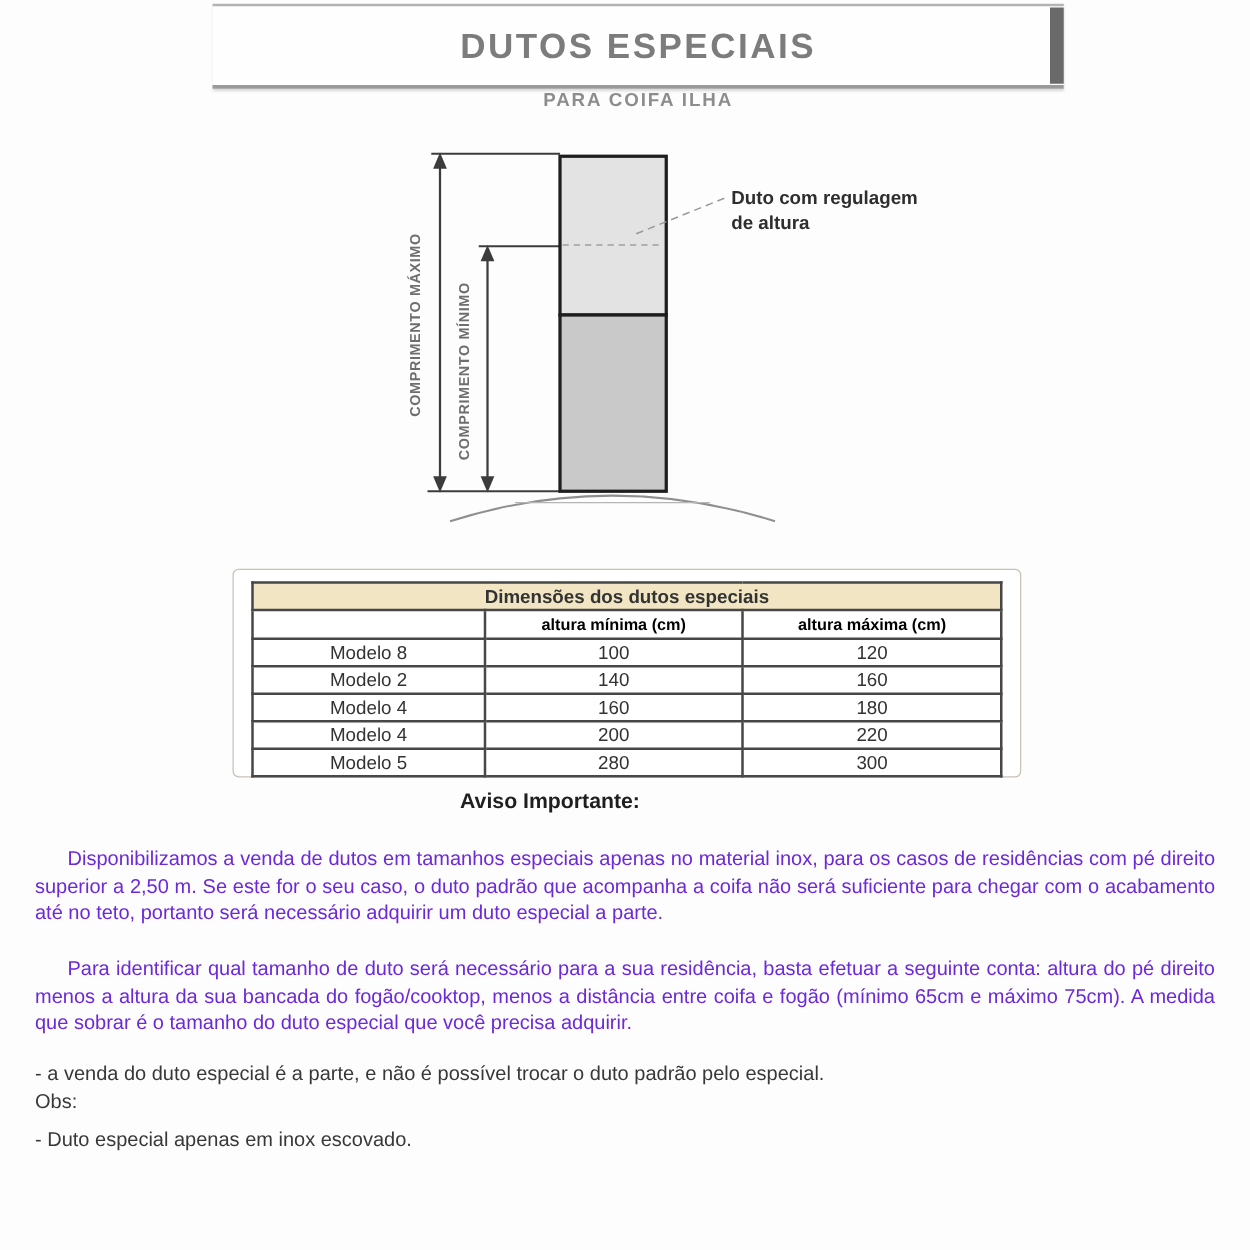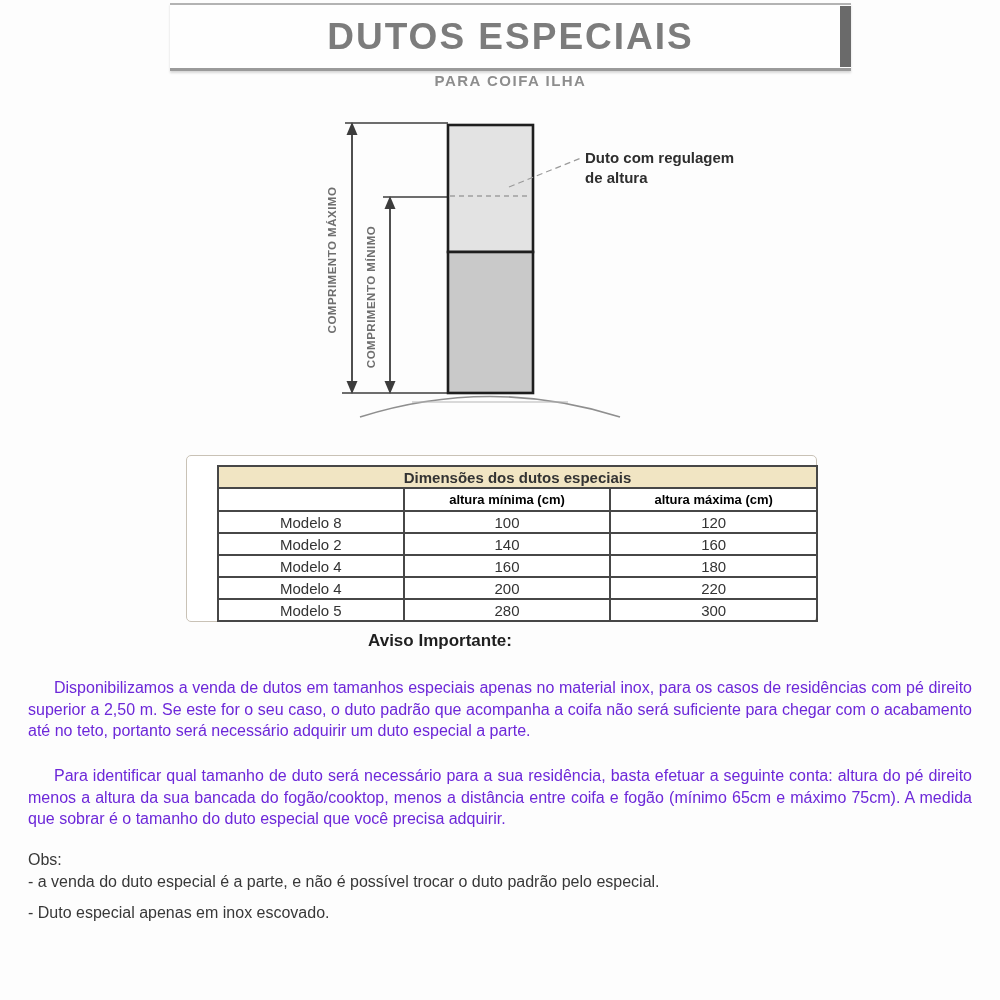--- a/index.html
+++ b/index.html
@@ -15,38 +15,38 @@
     background:#fefefe;
     border-top:2px solid #b3b3b3;
     border-bottom:3px solid #9a9a9a;
     box-shadow:0 2px 2px rgba(150,150,150,.35);
   }
   .band-bar{
     position:absolute;right:0;top:1px;width:11px;height:61px;background:#6a6a6a;
   }
   .band-title{
     position:absolute;left:0;top:0;width:100%;height:63px;line-height:63px;
-    text-align:center;font-size:37px;font-weight:bold;color:#7c7c7c;
+    text-align:center;font-size:28px;font-weight:bold;color:#7c7c7c;
     letter-spacing:2px;
   }
   .subtitle{
     position:absolute;left:170px;top:72px;width:681px;text-align:center;
     font-size:15px;font-weight:bold;color:#8d8d8d;letter-spacing:1.5px;
   }
   
   .diagram{position:absolute;left:300px;top:110px;}
   .dim-label{font-size:11.5px;font-weight:bold;fill:#6e6e6e;letter-spacing:.5px;}
   .callout{font-size:15px;font-weight:bold;fill:#2e2e2e;}
   
   .table-panel{
     position:absolute;left:186px;top:455px;width:629px;height:165px;
     background:#fff;border:1px solid #c9c2b6;border-radius:5px;
   }
   table.dims{
-    position:absolute;left:30px;top:9px;width:601px;
+    position:absolute;left:14px;top:9px;width:601px;
     border-collapse:collapse;table-layout:fixed;
   }
   table.dims td{
     border:2px solid #474747;text-align:center;vertical-align:middle;
     padding:0;height:20px;font-size:15px;color:#333;
   }
   td.t-title{
     background:#f1e5c3;font-weight:bold;font-size:16.5px;color:#222;height:23px;
   }
   tr.head td{font-weight:bold;font-size:13px;color:#000000;height:21px;}
@@ -149,16 +149,16 @@
       </tr>
     </tbody>
   </table>
 </div>
 
 <div class="aviso">Aviso Importante:</div>
 <p class="para p1">Disponibilizamos a venda de dutos em tamanhos especiais apenas no material inox, para os casos de residências com pé direito superior a 2,50 m. Se este for o seu caso, o duto padrão que acompanha a coifa não será suficiente para chegar com o acabamento até no teto, portanto será necessário adquirir um duto especial a parte.</p>
 <p class="para p2">Para identificar qual tamanho de duto será necessário para a sua residência, basta efetuar a seguinte conta: altura do pé direito menos a altura da sua bancada do fogão/cooktop, menos a distância entre coifa e fogão (mínimo 65cm e máximo 75cm). A medida que sobrar é o tamanho do duto especial que você precisa adquirir.</p>
 
 <div class="obs">
+  <div>- a venda do duto especial é a parte, e não é possível trocar o duto padrão pelo especial.</div>
   <div>Obs:</div>
-  <div>- a venda do duto especial é a parte, e não é possível trocar o duto padrão pelo especial.</div>
   <div class="obs-item2">- Duto especial apenas em inox escovado.</div>
 </div>
 
 </body></html>

